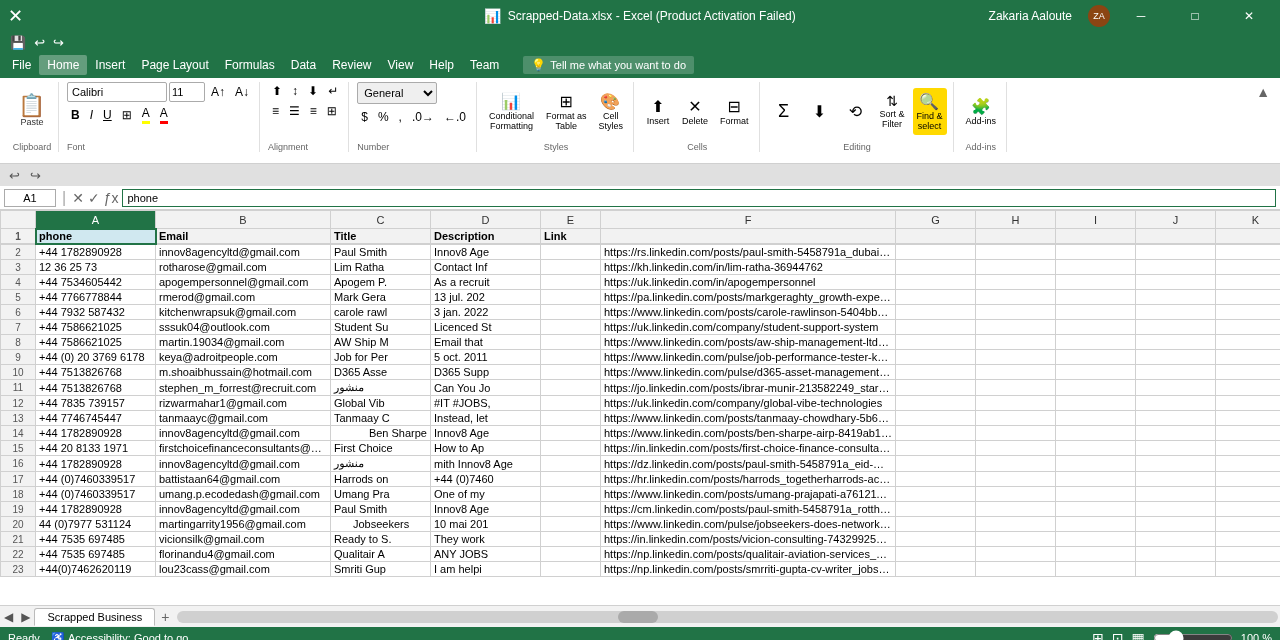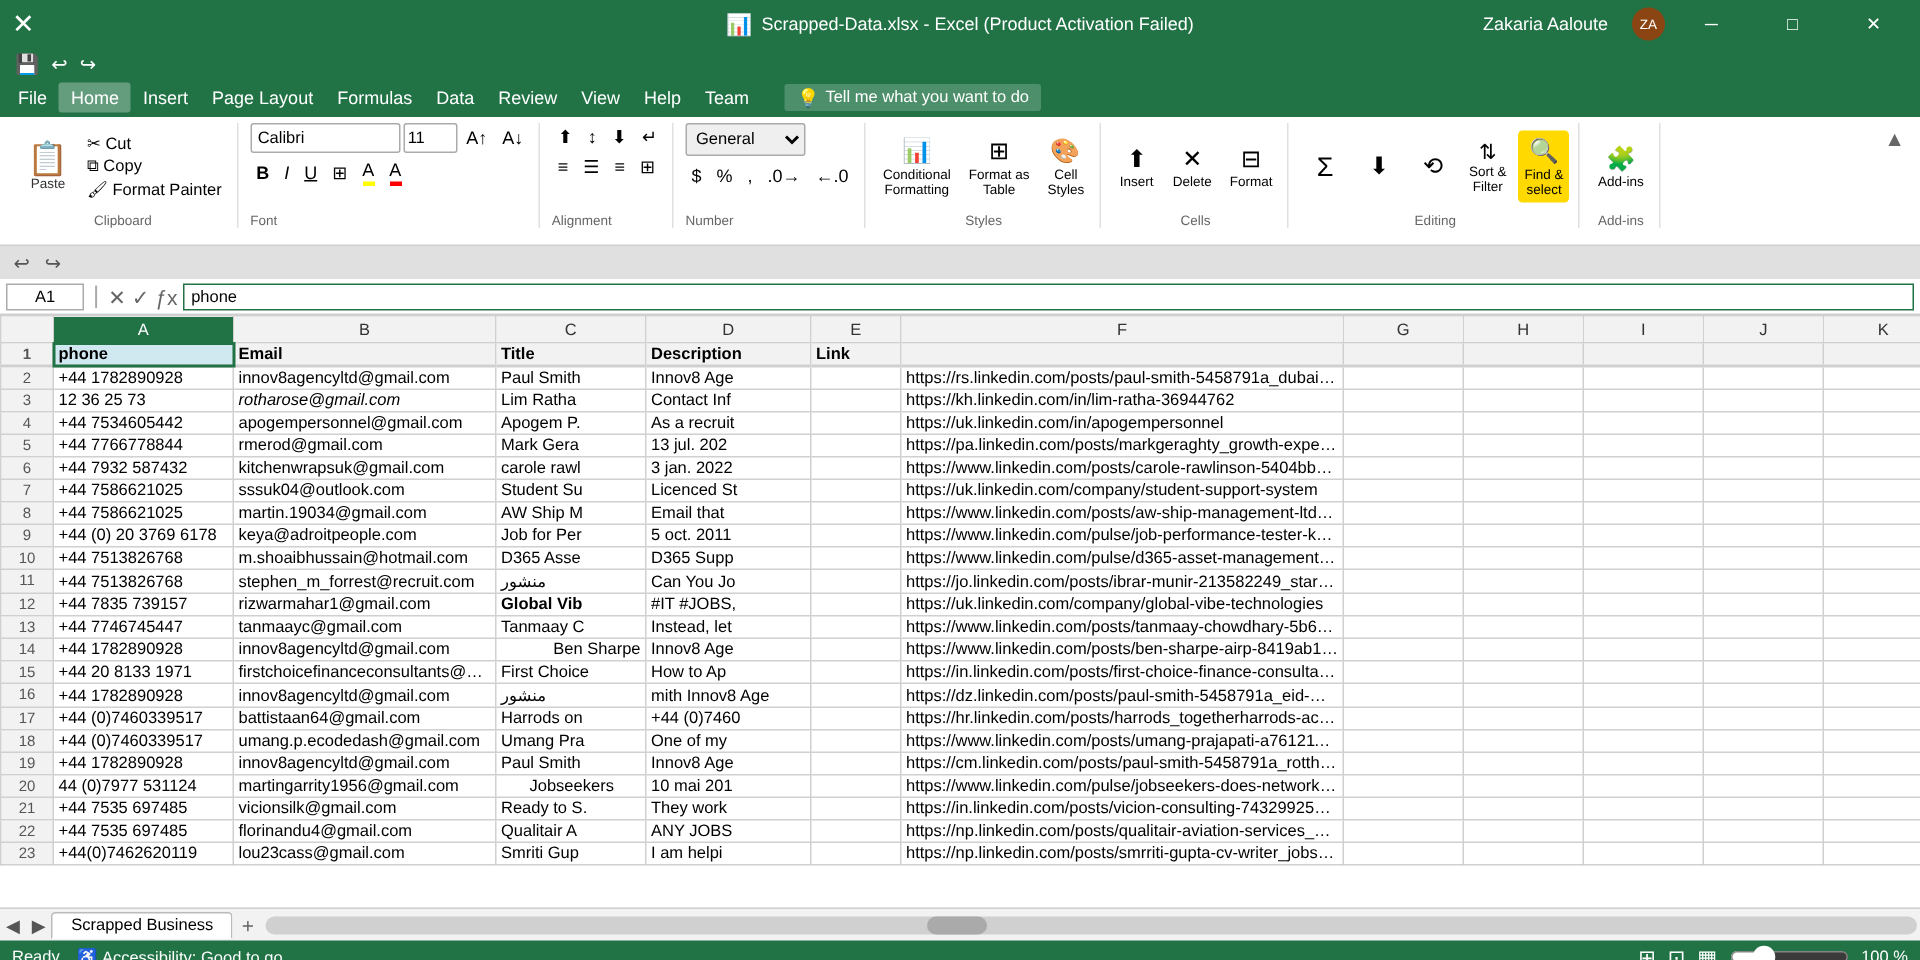--- a/index.html
+++ b/index.html
@@ -335,25 +335,20 @@
   </div>
 </div>
 
 <div id="ribbon" style="background:#fff; border-bottom:1px solid #d0d0d0; padding:4px 6px 0px; display:flex; align-items:flex-start; min-height:86px; overflow:hidden;">
 
   <div class="ribbon-group">
     <div class="ribbon-row" style="flex:1; align-items:center; gap:2px;">
       <div class="ribbon-btn" style="min-width:40px; flex-direction:column;">
         <span class="btn-icon" style="font-size:22px;">📋</span>
         <span class="btn-label">Paste</span>
-      </div>
-      <div style="display:flex; flex-direction:column; gap:1px;">
-        <div class="ribbon-btn-sm">✂ Cut</div>
-        <div class="ribbon-btn-sm">⧉ Copy</div>
-        <div class="ribbon-btn-sm">🖌 Format Painter</div>
       </div>
     </div>
     <div class="ribbon-group-label">Clipboard</div>
   </div>
 
   <div class="ribbon-group" style="align-items:flex-start;">
     <div style="display:flex; flex-direction:column; gap:2px; padding-bottom:2px;">
       <div style="display:flex; gap:2px; align-items:center;">
         <input type="text" class="font-select" value="Calibri" style="">
         <input type="text" class="font-size-select" value="11" style="">
@@ -557,21 +552,21 @@
             <td style="overflow: hidden; white-space: nowrap; text-overflow: ellipsis; max-width: 0px;">https://rs.linkedin.com/posts/paul-smith-5458791a_dubailife-dubaibusiness-networking-activity-7001163449128865792-M-W</td>
             <td style="overflow: hidden; white-space: nowrap; text-overflow: ellipsis; max-width: 0px;"></td>
             <td style="overflow: hidden; white-space: nowrap; text-overflow: ellipsis; max-width: 0px;"></td>
             <td style="overflow: hidden; white-space: nowrap; text-overflow: ellipsis; max-width: 0px;"></td>
             <td style="overflow: hidden; white-space: nowrap; text-overflow: ellipsis; max-width: 0px;"></td>
             <td style="overflow: hidden; white-space: nowrap; text-overflow: ellipsis; max-width: 0px;"></td>
           </tr>
           <tr>
             <td class="row-num-cell">3</td>
             <td style="overflow: hidden; white-space: nowrap; text-overflow: ellipsis; max-width: 0px;">12 36 25 73</td>
-            <td style="overflow: hidden; white-space: nowrap; text-overflow: ellipsis; max-width: 0px; font-style: italic;">rotharose@gmail.com</td>
+            <td style="overflow: hidden; white-space: nowrap; text-overflow: ellipsis; max-width: 0px;">rotharose@gmail.com</td>
             <td style="overflow: hidden; white-space: nowrap; text-overflow: ellipsis; max-width: 0px;">Lim Ratha</td>
             <td style="overflow: hidden; white-space: nowrap; text-overflow: ellipsis; max-width: 0px;">Contact Inf</td>
             <td style="overflow: hidden; white-space: nowrap; text-overflow: ellipsis; max-width: 0px;"></td>
             <td style="overflow: hidden; white-space: nowrap; text-overflow: ellipsis; max-width: 0px;">https://kh.linkedin.com/in/lim-ratha-36944762</td>
             <td style="overflow: hidden; white-space: nowrap; text-overflow: ellipsis; max-width: 0px;"></td>
             <td style="overflow: hidden; white-space: nowrap; text-overflow: ellipsis; max-width: 0px;"></td>
             <td style="overflow: hidden; white-space: nowrap; text-overflow: ellipsis; max-width: 0px;"></td>
             <td style="overflow: hidden; white-space: nowrap; text-overflow: ellipsis; max-width: 0px;"></td>
             <td style="overflow: hidden; white-space: nowrap; text-overflow: ellipsis; max-width: 0px;"></td>
           </tr>
@@ -684,21 +679,21 @@
             <td style="overflow: hidden; white-space: nowrap; text-overflow: ellipsis; max-width: 0px;"></td>
             <td style="overflow: hidden; white-space: nowrap; text-overflow: ellipsis; max-width: 0px;"></td>
             <td style="overflow: hidden; white-space: nowrap; text-overflow: ellipsis; max-width: 0px;"></td>
             <td style="overflow: hidden; white-space: nowrap; text-overflow: ellipsis; max-width: 0px;"></td>
             <td style="overflow: hidden; white-space: nowrap; text-overflow: ellipsis; max-width: 0px;"></td>
           </tr>
           <tr>
             <td class="row-num-cell">12</td>
             <td style="overflow: hidden; white-space: nowrap; text-overflow: ellipsis; max-width: 0px;">+44 7835 739157</td>
             <td style="overflow: hidden; white-space: nowrap; text-overflow: ellipsis; max-width: 0px;">rizwarmahar1@gmail.com</td>
-            <td style="overflow: hidden; white-space: nowrap; text-overflow: ellipsis; max-width: 0px; font-weight: bold;">Global Vib</td>
+            <td style="overflow: hidden; white-space: nowrap; text-overflow: ellipsis; max-width: 0px;">Global Vib</td>
             <td style="overflow: hidden; white-space: nowrap; text-overflow: ellipsis; max-width: 0px;">#IT #JOBS,</td>
             <td style="overflow: hidden; white-space: nowrap; text-overflow: ellipsis; max-width: 0px;"></td>
             <td style="overflow: hidden; white-space: nowrap; text-overflow: ellipsis; max-width: 0px;">https://uk.linkedin.com/company/global-vibe-technologies</td>
             <td style="overflow: hidden; white-space: nowrap; text-overflow: ellipsis; max-width: 0px;"></td>
             <td style="overflow: hidden; white-space: nowrap; text-overflow: ellipsis; max-width: 0px;"></td>
             <td style="overflow: hidden; white-space: nowrap; text-overflow: ellipsis; max-width: 0px;"></td>
             <td style="overflow: hidden; white-space: nowrap; text-overflow: ellipsis; max-width: 0px;"></td>
             <td style="overflow: hidden; white-space: nowrap; text-overflow: ellipsis; max-width: 0px;"></td>
           </tr>
           <tr>

